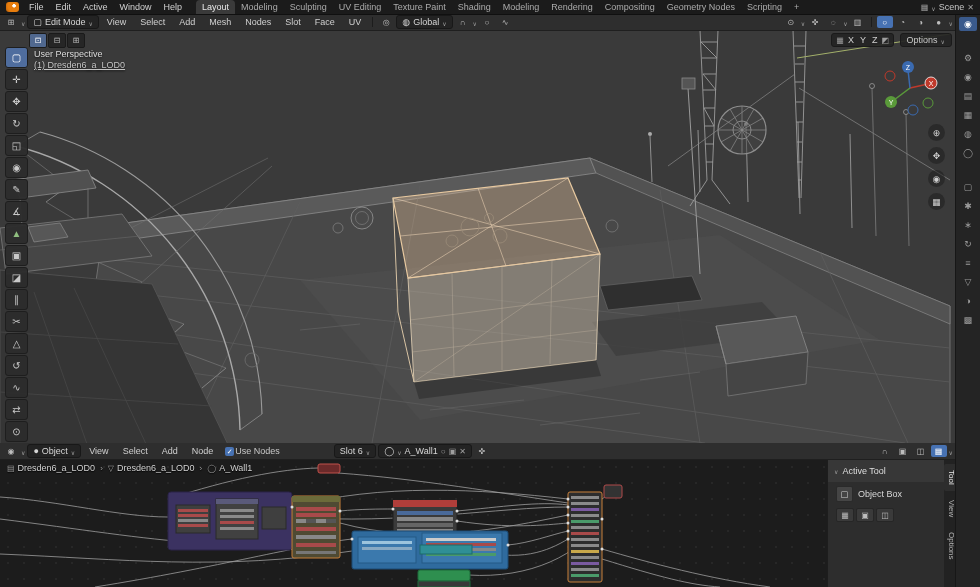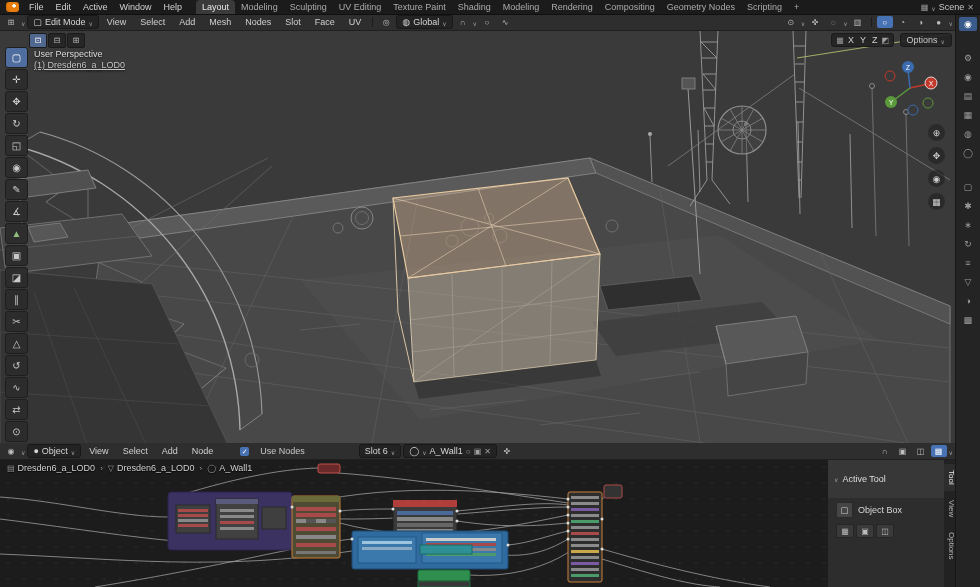--- a/index.html
+++ b/index.html
@@ -47,31 +47,31 @@
         display:flex;align-items:center;justify-content:center;font-size:10px;color:#c9c9c9;}
   .tool.active{background:#4f6d9e;color:#fff;}
   .tool.green{color:#8fbe7f;}
   .gizmo{position:absolute;top:26px;right:14px;z-index:6;}
   .navcol{position:absolute;top:94px;right:11px;display:flex;flex-direction:column;gap:6px;z-index:6;}
   .navbtn{width:17px;height:17px;border-radius:50%;background:rgba(30,30,30,.55);color:#cfcfcf;
           display:flex;align-items:center;justify-content:center;font-size:9px;}
   
   .node-editor{position:absolute;left:0;right:24px;top:443px;bottom:0;background:#1c1c1c;}
   #ne-header{top:0;left:0;right:0;height:16px;position:absolute;}
-  .checkbox{display:flex;align-items:flex-end;gap:11px;margin-left:19px;white-space:nowrap;}
+  .checkbox{display:flex;align-items:flex-end;gap:1px;margin-left:4px;white-space:nowrap;}
   .checkbox .box{width:9px;height:9px;background:#4772b3;border-radius:2px;color:#fff;font-size:7px;
                  display:flex;align-items:center;justify-content:center;}
   .node-canvas{position:absolute;top:16px;left:0;right:128px;bottom:0;background:#1c1c1c;
         background-image:radial-gradient(#272727 1px,transparent 1px);background-size:16px 16px;overflow:hidden;}
   .breadcrumb{position:absolute;left:7px;top:4px;display:flex;align-items:center;gap:5px;z-index:5;
         color:#d2d2d2;text-shadow:0 1px 1px #000;}
   .crumb{display:flex;align-items:center;gap:3px;}
   .ne-sidebar{position:absolute;top:16px;right:12px;width:116px;bottom:0;background:#2d2d2d;
         border-left:1px solid #1d1d1d;}
-  .ns-header{display:flex;align-items:center;gap:4px;height:15px;background:#373737;padding:12px 6px;color:#dedede;}
+  .ns-header{display:flex;align-items:center;gap:4px;height:15px;background:#373737;padding:4px 6px;color:#dedede;}
   .ns-tool{display:flex;align-items:center;gap:5px;padding:4px 8px;color:#d6d6d6;}
   .ns-tool-icon{width:15px;height:14px;background:#454545;border:1px solid #2a2a2a;border-radius:2px;
         display:flex;align-items:center;justify-content:center;font-size:9px;color:#cfcfcf;}
   .ns-icons{display:flex;gap:2px;padding:2px 8px;}
   .ns-icons .ibtn{background:#3a3a3a;border:1px solid #262626;}
   .ne-tabs{position:absolute;top:16px;right:0;width:12px;bottom:0;background:#222;display:flex;
         flex-direction:column;gap:3px;padding-top:5px;align-items:center;}
   .ne-tab{writing-mode:vertical-rl;font-size:8px;color:#b2b2b2;padding:6px 0;width:12px;text-align:center;}
   .ne-tab.active{background:#2d2d2d;color:#e8e8e8;border-radius:2px 0 0 2px;}
   

